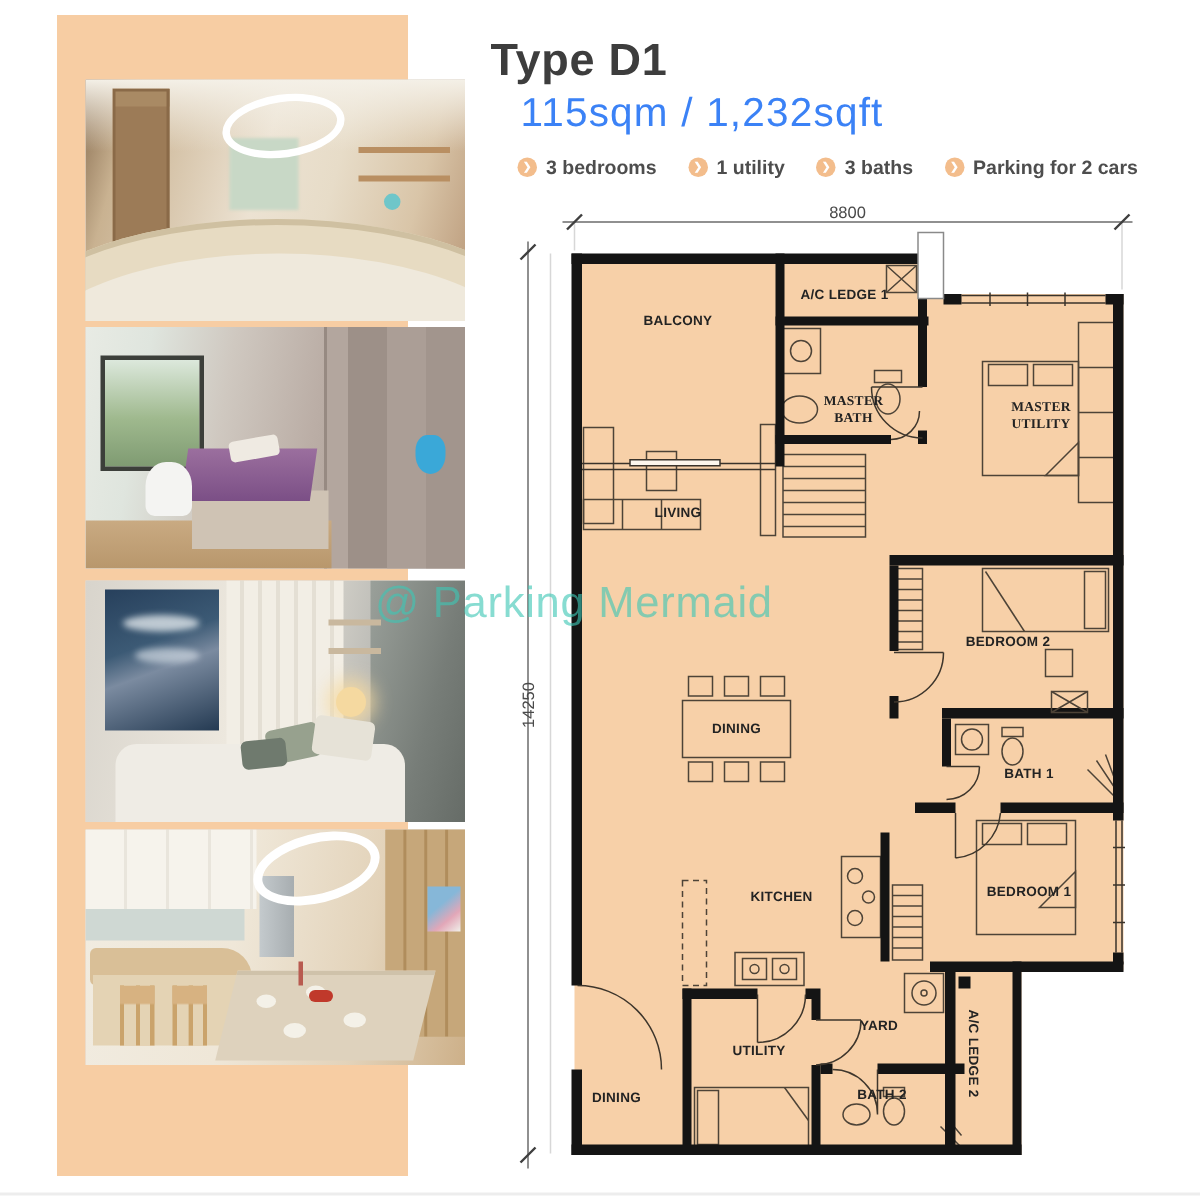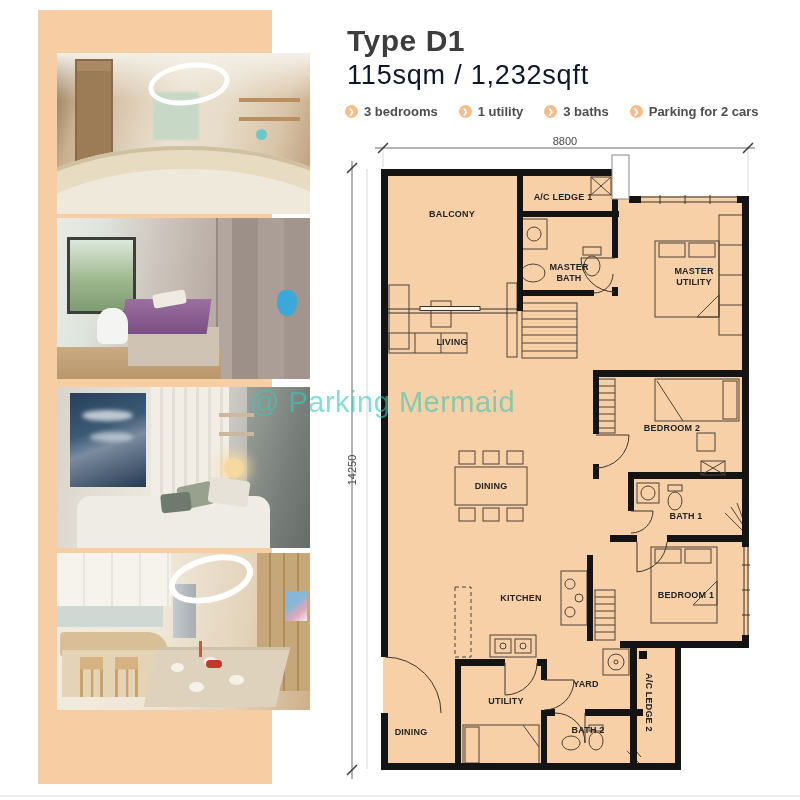--- a/index.html
+++ b/index.html
@@ -4,32 +4,32 @@
 <style>
   html,body{margin:0;padding:0;background:#ffffff;}
   .canvas{position:relative;width:800px;height:800px;background:#fff;overflow:hidden;
           font-family:"Liberation Sans",sans-serif;}
   
   .photo-strip{position:absolute;left:38px;top:10px;width:234px;height:774px;background:#f7cda3;}
   .photo{position:absolute;left:57px;width:253px;height:161px;overflow:hidden;background:#ddd;}
   .photo .layer{position:absolute;}
   .bottom-hairline{position:absolute;left:0;top:795px;width:100%;height:2px;background:#ededed;}
   
-  .page-title{position:absolute;left:347px;top:24px;font-size:30px;font-weight:700;color:#3d3d3d;letter-spacing:.5px;margin:0;}
-  .unit-area{position:absolute;left:347px;top:60px;font-size:27px;font-weight:400;color:#0f172a;letter-spacing:.8px;}
+  .page-title{position:absolute;left:327px;top:24px;font-size:30px;font-weight:700;color:#3d3d3d;letter-spacing:.5px;margin:0;}
+  .unit-area{position:absolute;left:347px;top:60px;font-size:27px;font-weight:400;color:#3b82f6;letter-spacing:.8px;}
   .features{position:absolute;left:345px;top:104px;display:flex;gap:21px;align-items:flex-start;}
   .feature{display:flex;align-items:center;gap:6px;font-size:13px;font-weight:600;color:#4d4d4d;white-space:nowrap;}
   .bullet{display:inline-flex;width:13px;height:13px;border-radius:50%;background:#f3bd8c;color:#fff;
           font-size:7px;line-height:13px;align-items:center;justify-content:center;flex:0 0 13px;}
   
   .floorplan{position:absolute;left:345px;top:135px;width:440px;height:660px;}
   .floorplan svg{position:absolute;left:0;top:0;font-family:"Liberation Sans",sans-serif;}
   .rlabel{position:absolute;transform:translate(-50%,-50%);font-size:9px;font-weight:700;color:#232323;
           text-align:center;line-height:1.2;letter-spacing:.2px;white-space:nowrap;}
-  .rlabel.wrap{white-space:normal;}
+  .rlabel.wrap{white-space:normal;font-family:Liberation Serif, serif;}
   .rlabel.rot{transform:rotate(90deg);transform-origin:top left;}
   .watermark{position:absolute;left:250px;top:386px;font-size:29px;font-weight:400;letter-spacing:.5px;
              color:rgba(62,198,180,0.62);white-space:nowrap;}
 </style>
 </head>
 <body>
 
 <div class="canvas">
 
   <div class="photo-strip"></div>

